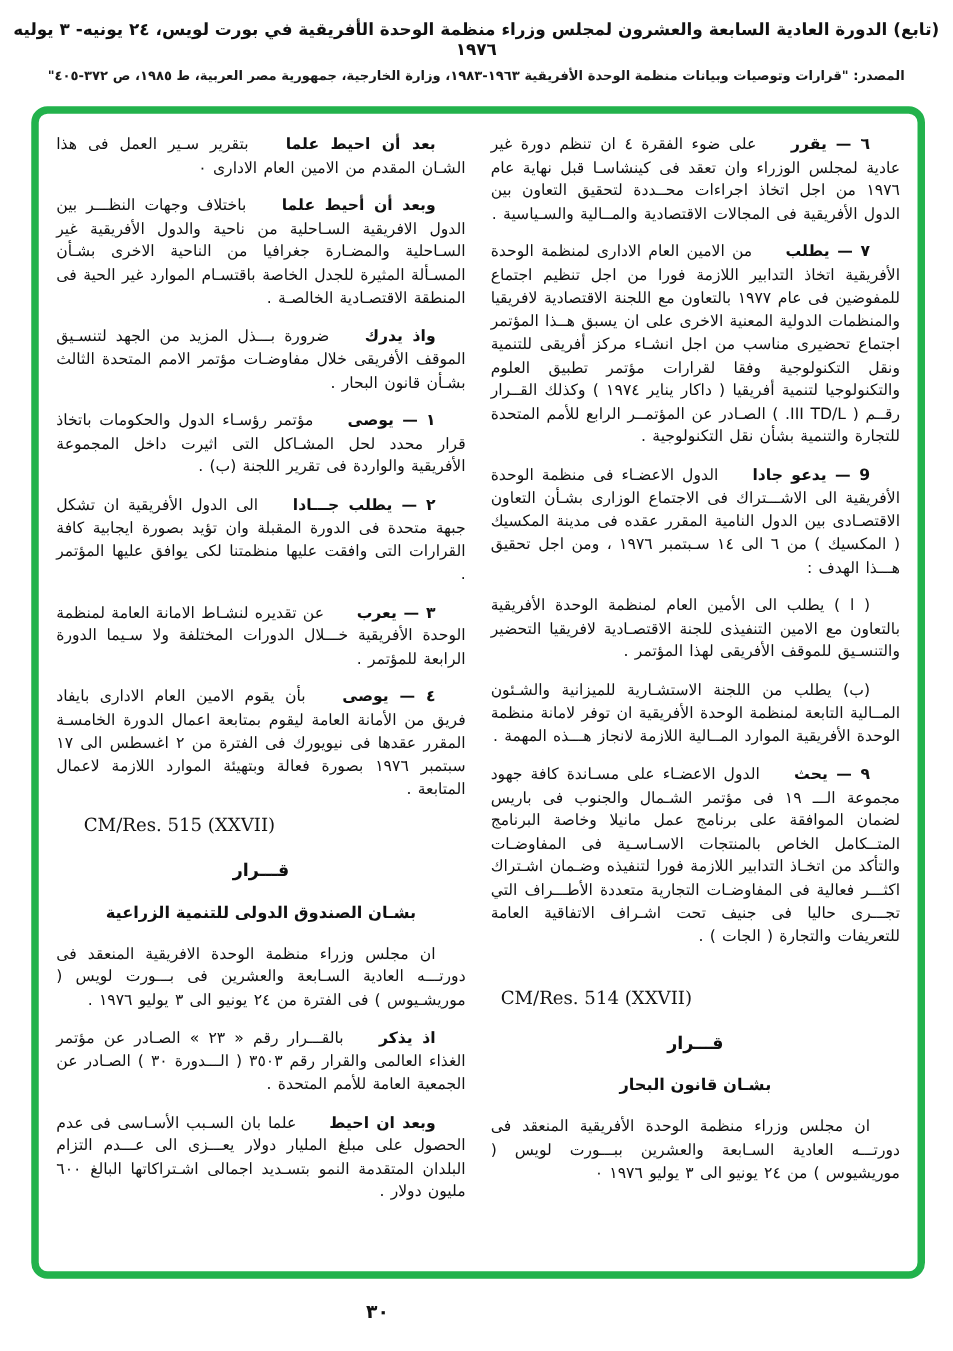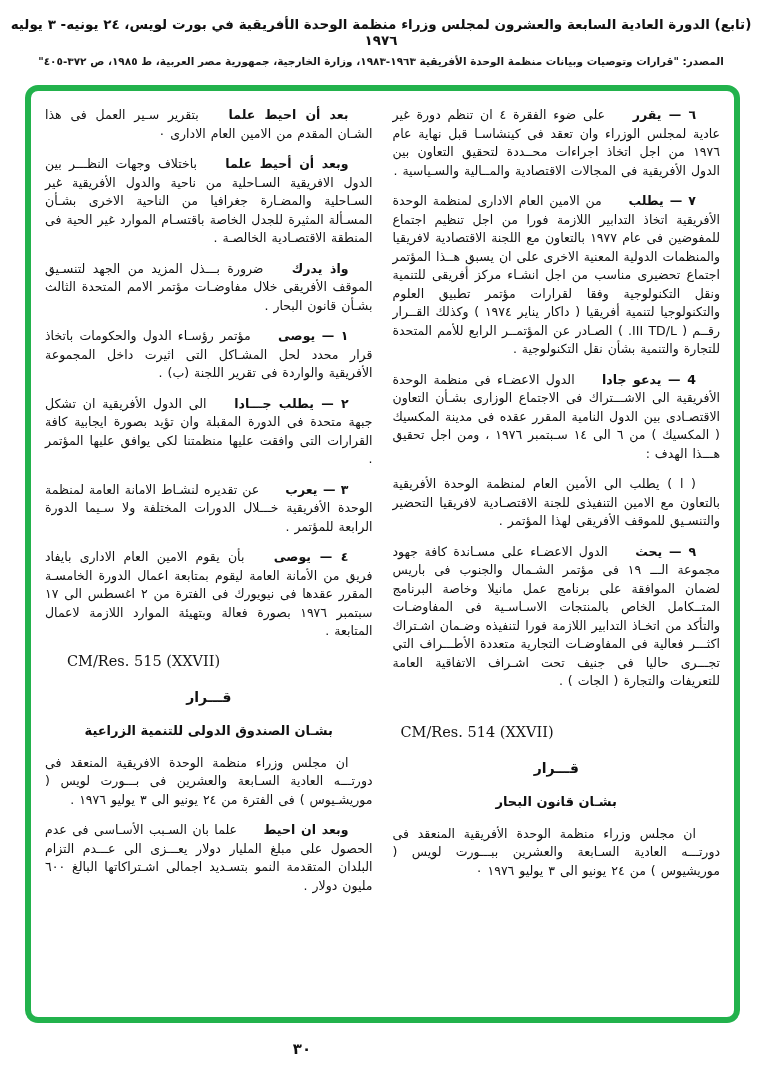--- a/index.html
+++ b/index.html
@@ -66,22 +66,23 @@
   <div class="header-line1">(تابع) الدورة العادية السابعة والعشرون لمجلس وزراء منظمة الوحدة الأفريقية في بورت لويس، ٢٤ يونيه- ٣ يوليه ١٩٧٦</div>
   <div class="header-line2">المصدر: "قرارات وتوصيات وبيانات منظمة الوحدة الأفريقية ١٩٦٣-١٩٨٣، وزارة الخارجية، جمهورية مصر العربية، ط ١٩٨٥، ص ٣٧٢-٤٠٥"</div>
 </div>
 
 <div class="frame">
   <div class="columns">
 
     <div class="col">
       <p class="para"><b>٦ — يقرر</b><span> على ضوء الفقرة ٤ ان تنظم دورة غير عادية لمجلس الوزراء وان تعقد فى كينشاسـا قبل نهاية عام ١٩٧٦ من اجل اتخاذ اجراءات محــددة لتحقيق التعاون بين الدول الأفريقية فى المجالات الاقتصادية والمــالية والسـياسية .</span></p>
       <p class="para"><b>٧ — يطلب</b><span> من الامين العام الادارى لمنظمة الوحدة الأفريقية اتخاذ التدابير اللازمة فورا من اجل تنظيم اجتماع للمفوضين فى عام ١٩٧٧ بالتعاون مع اللجنة الاقتصادية لافريقيا والمنظمات الدولية المعنية الاخرى على ان يسبق هــذا المؤتمر اجتماع تحضيرى مناسب من اجل انشـاء مركز أفريقى للتنمية ونقل التكنولوجية وفقا لقرارات مؤتمر تطبيق العلوم والتكنولوجيا لتنمية أفريقيا ( داكار يناير ١٩٧٤ ) وكذلك القــرار رقــم ( III TD/L. ) الصـادر عن المؤتمــر الرابع للأمم المتحدة للتجارة والتنمية بشأن نقل التكنولوجية .</span></p>
-      <p class="para"><b>4 — يدعو جادا</b><span> الدول الاعضـاء فى منظمة الوحدة الأفريقية الى الاشـــتراك فى الاجتماع الوزارى بشـأن التعاون الاقتصـادى بين الدول النامية المقرر عقده فى مدينة المكسيك ( المكسيك ) من ٦ الى ١٤ سـبتمبر ١٩٧٦ ، ومن اجل تحقيق هـــذا الهدف :</span></p>
+      <p class="para"><b>9 — يدعو جادا</b><span> الدول الاعضـاء فى منظمة الوحدة الأفريقية الى الاشـــتراك فى الاجتماع الوزارى بشـأن التعاون الاقتصـادى بين الدول النامية المقرر عقده فى مدينة المكسيك ( المكسيك ) من ٦ الى ١٤ سـبتمبر ١٩٧٦ ، ومن اجل تحقيق هـــذا الهدف :</span></p>
       <p class="para"><span>( ا ) يطلب الى الأمين العام لمنظمة الوحدة الأفريقية بالتعاون مع الامين التنفيذى للجنة الاقتصـادية لافريقيا التحضير والتنسـيق للموقف الأفريقى لهذا المؤتمر .</span></p>
+      <p class="para"><span>(ب) يطلب من اللجنة الاستشـارية للميزانية والشـئون المــالية التابعة لمنظمة الوحدة الأفريقية ان توفر لامانة منظمة الوحدة الأفريقية الموارد المــالية اللازمة لانجاز هـــذه المهمة .</span></p>
       <p class="para"><b>٩ — يحث</b><span> الدول الاعضـاء على مسـاندة كافة جهود مجموعة الـــ ١٩ فى مؤتمر الشـمال والجنوب فى باريس لضمان الموافقة على برنامج عمل مانيلا وخاصة البرنامج المتــكامل الخاص بالمنتجات الاسـاسـية فى المفاوضـات والتأكد من اتخـاذ التدابير اللازمة فورا لتنفيذه وضـمان اشـتراك اكثـــر فعالية فى المفاوضـات التجارية متعددة الأطـــراف التي تجـــرى حاليا فى جنيف تحت اشـراف الاتفاقية العامة للتعريفات والتجارة ( الجات ) .</span></p>
 
       <div class="res-label right-col-label">CM/Res. 514 (XXVII)</div>
       <div class="res-title">قـــرار</div>
       <div class="res-subject">بشـان قانون البحار</div>
 
       <p class="para"><span>ان مجلس وزراء منظمة الوحدة الأفريقية المنعقد فى دورتـــه العادية السـابعة والعشرين ببـــورت لويس ( موريشيوس ) من ٢٤ يونيو الى ٣ يوليو ١٩٧٦ ٠</span></p>
     </div>
 
     <div class="col">
@@ -91,19 +92,20 @@
       <p class="para"><b>١ — يوصى</b><span> مؤتمر رؤسـاء الدول والحكومات باتخاذ قرار محدد لحل المشـاكل التى اثيرت داخل المجموعة الأفريقية والواردة فى تقرير اللجنة (ب) .</span></p>
       <p class="para"><b>٢ — يطلب جـــادا</b><span> الى الدول الأفريقية ان تشكل جبهة متحدة فى الدورة المقبلة وان تؤيد بصورة ايجابية كافة القرارات التى وافقت عليها منظمتنا لكى يوافق عليها المؤتمر .</span></p>
       <p class="para"><b>٣ — يعرب</b><span> عن تقديره لنشـاط الامانة العامة لمنظمة الوحدة الأفريقية خـــلال الدورات المختلفة ولا سـيما الدورة الرابعة للمؤتمر .</span></p>
       <p class="para"><b>٤ — يوصى</b><span> بأن يقوم الامين العام الادارى بايفاد فريق من الأمانة العامة ليقوم بمتابعة اعمال الدورة الخامسـة المقرر عقدها فى نيويورك فى الفترة من ٢ اغسطس الى ١٧ سبتمبر ١٩٧٦ بصورة فعالة وبتهيئة الموارد اللازمة لاعمال المتابعة .</span></p>
 
       <div class="res-label left-col-label">CM/Res. 515 (XXVII)</div>
       <div class="res-title">قـــرار</div>
       <div class="res-subject">بشـان الصندوق الدولى للتنمية الزراعية</div>
 
       <p class="para"><span>ان مجلس وزراء منظمة الوحدة الافريقية المنعقد فى دورتـــه العادية السـابعة والعشرين فى بـــورت لويس ( موريشـيوس ) فى الفترة من ٢٤ يونيو الى ٣ يوليو ١٩٧٦ .</span></p>
+      <p class="para"><b>اذ يذكر</b><span> بالقـــرار رقم « ٢٣ » الصـادر عن مؤتمر الغذاء العالمى والقرار رقم ٣٥٠٣ ( الـــدورة ٣٠ ) الصـادر عن الجمعية العامة للأمم المتحدة .</span></p>
       <p class="para"><b>وبعد ان احيط</b><span> علما بان السـبب الأسـاسى فى عدم الحصول على مبلغ المليار دولار يعـــزى الى عـــدم التزام البلدان المتقدمة النمو بتسـديد اجمالى اشـتراكاتها البالغ ٦٠٠ مليون دولار .</span></p>
     </div>
 
   </div>
 </div>
 
 <div class="page-number">٣٠</div>
 
 </body></html>

